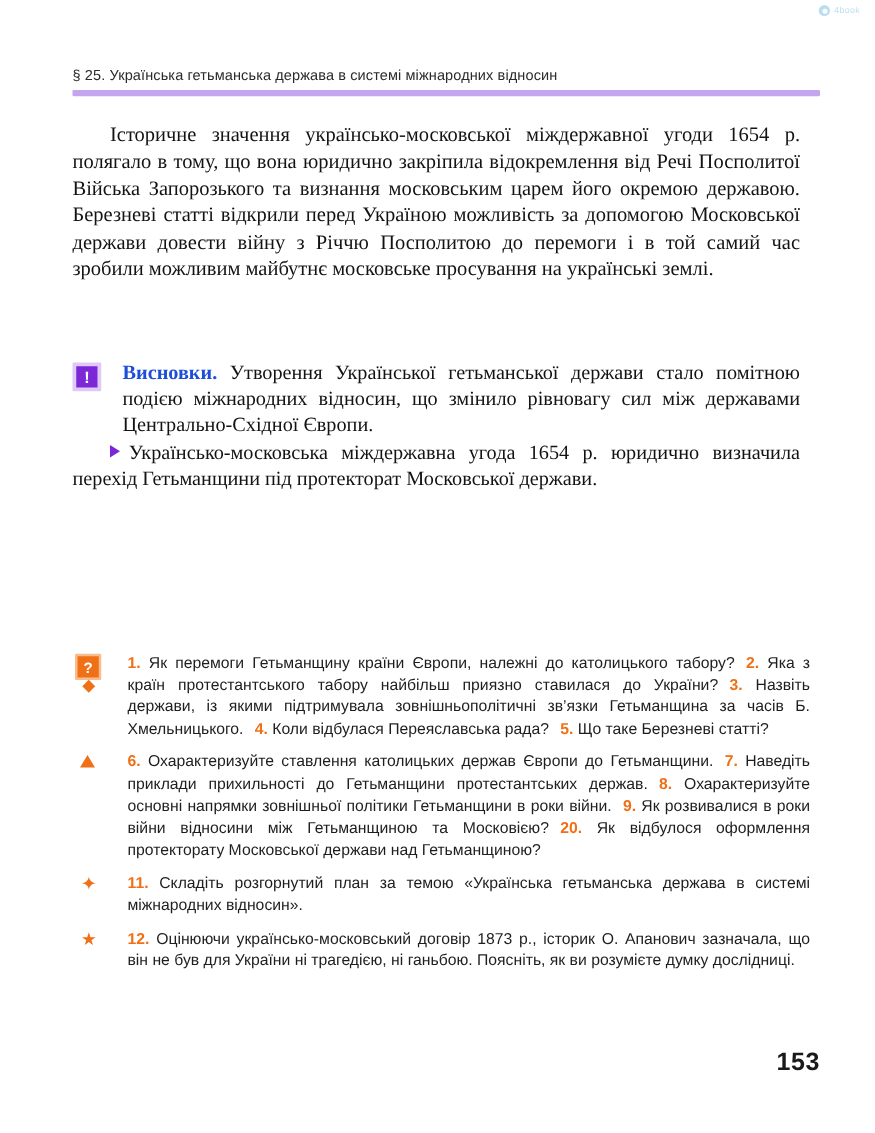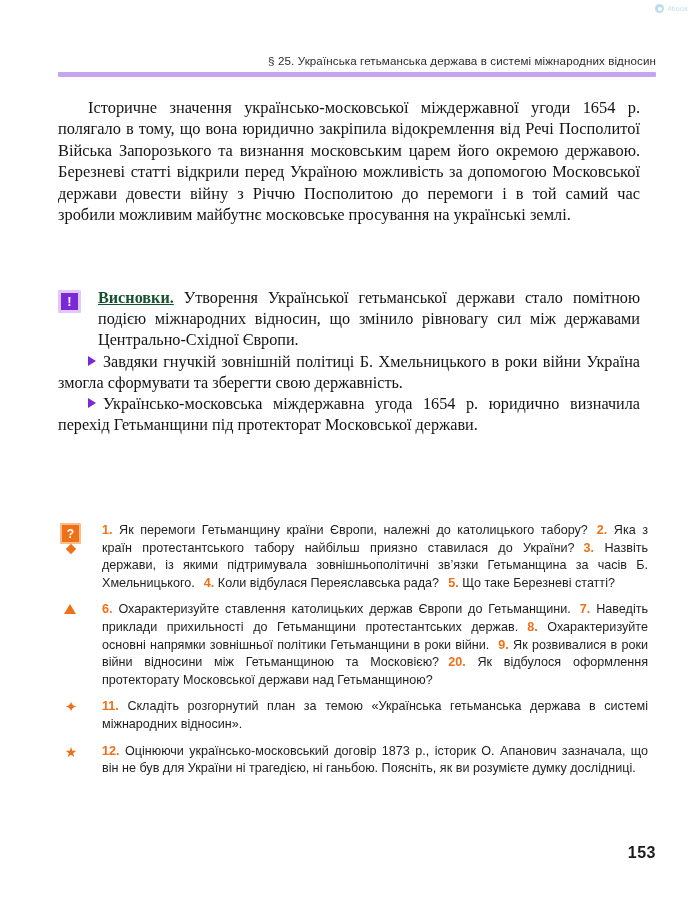--- a/index.html
+++ b/index.html
@@ -61,21 +61,20 @@
   .running-head {
     position: absolute;
     left: 58px;
     top: 54px;
     width: 598px;
   }
   .running-head-text {
     font-family: "Liberation Sans", sans-serif;
     font-size: 11.6px;
     color: #2b2b2b;
-    text-align: right;
     white-space: nowrap;
     letter-spacing: 0.1px;
   }
   .head-rule {
     margin-top: 5px;
     height: 5px;
     width: 100%;
     background: #c4a6f0;
     border-radius: 1px;
   }
@@ -131,23 +130,22 @@
   .concl-first {
     margin: 0;
     padding-left: 40px;
     font-family: "Liberation Serif", serif;
     font-size: 16.2px;
     line-height: 21.2px;
     text-align: justify;
     color: #131313;
   }
   .concl-lead {
-    color: #14532d;
-    font-weight: bold;
-    text-decoration: underline;
+    color: #1d4ed8;
+    font-weight: bold;
   }
   .concl-item {
     margin: 0;
     font-family: "Liberation Serif", serif;
     font-size: 16.2px;
     line-height: 21.2px;
     text-align: justify;
     text-indent: 30px;
     color: #131313;
   }
@@ -253,21 +251,21 @@
     font-family: "DejaVu Sans", sans-serif;
     text-align: center;
   }
 
   
   .folio {
     position: absolute;
     right: 44px;
     bottom: 44px;
     font-family: "Liberation Sans", sans-serif;
-    font-size: 16px;
+    font-size: 20px;
     font-weight: bold;
     color: #1a1a1a;
     letter-spacing: 0.5px;
   }
 </style>
 </head>
 <body>
 
 <div class="page">
 
@@ -283,21 +281,20 @@
 
   <div class="body-block">
     <p class="body-p">Історичне значення українсько-московської міждержавної угоди 1654 р. полягало в тому, що вона юридично закріпила відокремлення від Речі Посполитої Війська Запорозького та визнання московським царем його окремою державою. Березневі статті відкрили перед Україною можливість за допомогою Московської держави довести війну з Річчю Посполитою до перемоги і в той самий час зробили можливим майбутнє московське просування на українські землі.</p>
   </div>
 
   <div class="conclusions">
     <div class="concl-icon">
       <span>!</span>
     </div>
     <p class="concl-first"><span class="concl-lead">Висновки.</span><span> Утворення Української гетьманської держави стало помітною подією міжнародних відносин, що змінило рівновагу сил між державами Центрально-Східної Європи.</span></p>
-    <p class="concl-item"><span class="tri"></span><span>Завдяки гнучкій зовнішній політиці Б. Хмельницького в роки війни Україна змогла сформувати та зберегти свою державність.</span></p>
     <p class="concl-item"><span class="tri"></span><span>Українсько-московська міждержавна угода 1654 р. юридично визначила перехід Гетьманщини під протекторат Московської держави.</span></p>
   </div>
 
   <div class="questions">
     <div class="q-icon">
       <span>?</span>
     </div>
 
     <div class="q-group">
       <span class="marker diamond"></span>

